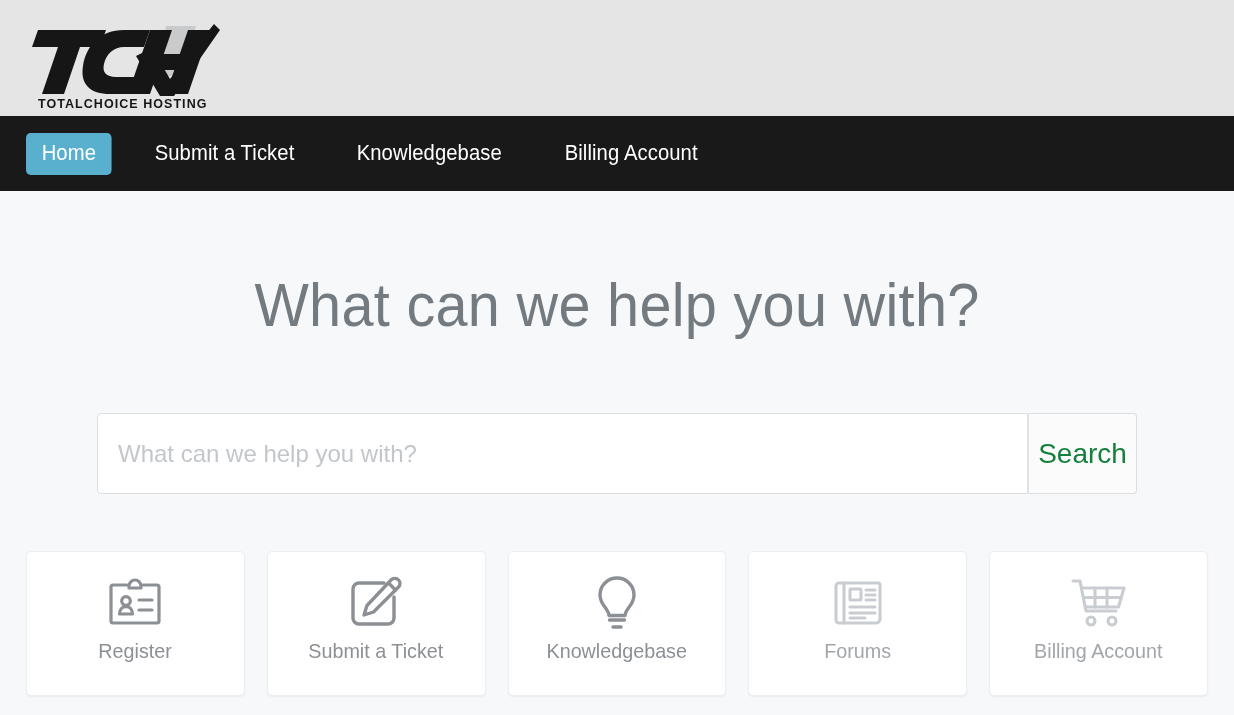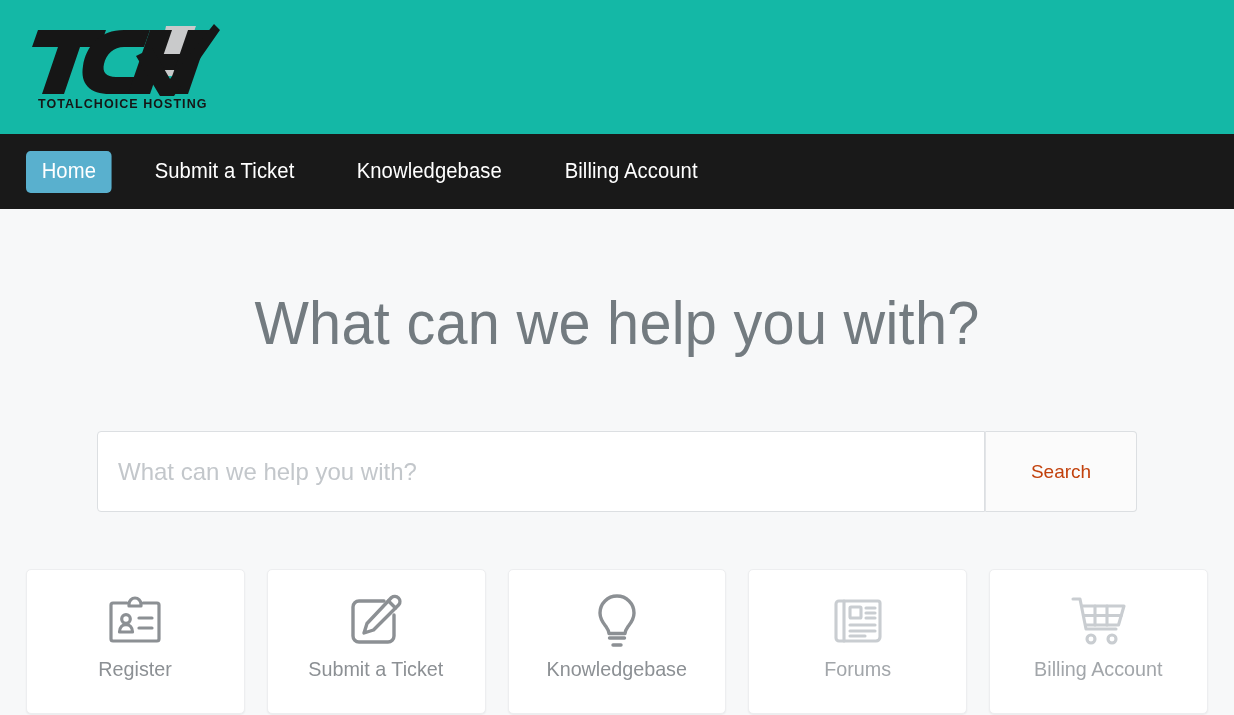--- a/index.html
+++ b/index.html
@@ -12,22 +12,22 @@
   }
 
   body {
     background: #f7f8f9;
     font-family: "Liberation Sans", "DejaVu Sans", sans-serif;
     -webkit-font-smoothing: antialiased;
   }
 
   
   .site-header {
-    background: #14b8a6;
-    height: 134px;
+    background: #e5e5e5;
+    height: 116px;
     width: 100%;
     position: relative;
     padding-left: 21px;
   }
 
   .logo-wrap {
     position: absolute;
     left: 28px;
     top: 16px;
     width: 192px;
@@ -111,29 +111,29 @@
     outline: none;
   }
 
   .search-input::placeholder {
     color: #c3c7cb;
     font-family: "Liberation Sans Narrow", "Liberation Sans", sans-serif;
     font-size: 24px;
   }
 
   .search-button {
-    width: 152px;
+    width: 109px;
     height: 81px;
     background: #fbfbfb;
     border: 1px solid #dcdfe2;
     border-left: 1px solid #e3e5e8;
     border-radius: 0 4px 4px 0;
-    color: #c2410c;
-    font-family: "Liberation Sans Narrow", "Liberation Sans", sans-serif;
-    font-size: 19px;
+    color: #15803d;
+    font-family: "Liberation Sans Narrow", "Liberation Sans", sans-serif;
+    font-size: 28px;
     cursor: pointer;
     line-height: 1;
   }
 
   
   .card-grid {
     width: 1182px;
     margin: 0 auto;
     padding-top: 57px;
     display: flex;

